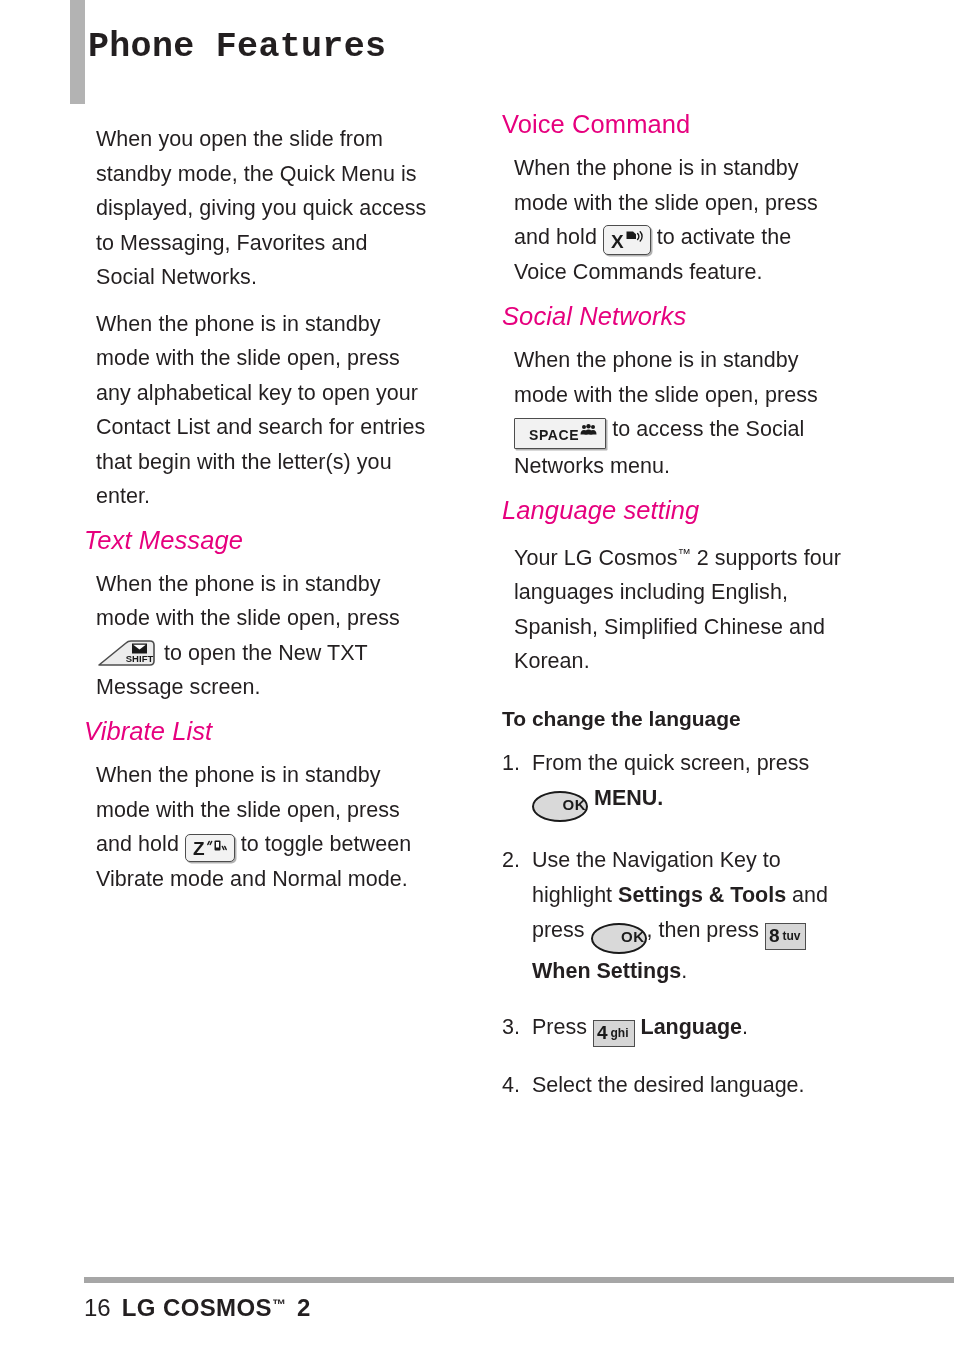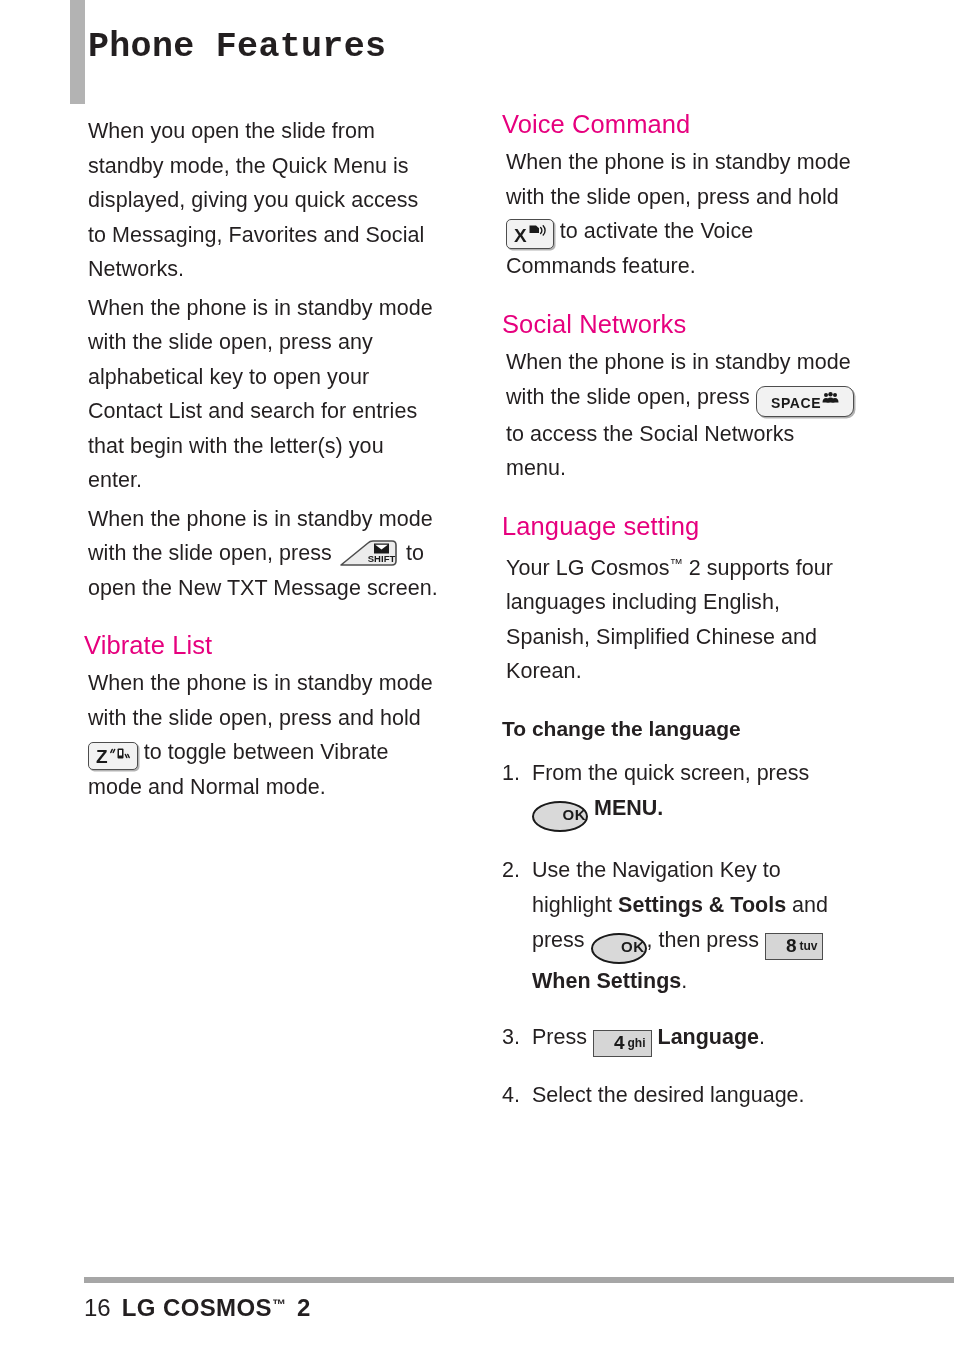--- a/index.html
+++ b/index.html
@@ -59,27 +59,27 @@
   h2.sec {
     color: #e6007e;
     font-size: 25.5px;
     font-weight: normal;
     margin: 0 0 6px 0;
     line-height: 1.15;
     letter-spacing: 0.1px;
   }
 
   p.body {
-    margin: 4px;
+    margin: 12px;
     font-size: 21.5px;
     line-height: 34.5px;
     color: #231f20;
     letter-spacing: 0.05px;
   }
-  p.body + h2.sec { margin-top: 26px; }
+  p.body + h2.sec { margin-top: 12px; font-style: italic; }
 
   .bold { font-weight: bold; }
   .sub-head {
     font-size: 21px;
     font-weight: bold;
     margin: 26px 0 14px 0;
     line-height: 1.3;
   }
 
   
@@ -121,23 +121,23 @@
     font-size: 19px;
     font-weight: bold;
     line-height: 20px;
     box-shadow: 1.5px 1.5px 0 rgba(0,0,0,0.30);
     color: #1a1a1a;
   }
 
   
   .key-space {
     border: 1.6px solid #4d4d4d;
-    border-radius: 9px;
+    border-radius: 1px;
     background: #f2f2f2;
-    padding: 3px 14px 4px 14px;
+    padding: 3px 8px 4px 14px;
     font-size: 14px;
     font-weight: bold;
     letter-spacing: 0.6px;
     line-height: 18px;
     box-shadow: 1.5px 1.5px 0 rgba(0,0,0,0.30);
     color: #1a1a1a;
   }
   .key-space .sup {
     vertical-align: 5px;
     margin-left: 1px;
@@ -166,21 +166,21 @@
     letter-spacing: 0.5px;
     color: #1a1a1a;
   }
 
   
   .key-num {
     display: inline-block;
     vertical-align: -5px;
     border: 1.6px solid #4d4d4d;
     background: #d6d6d6;
-    padding: 2px 5px 3px 20px;
+    padding: 2px 5px 3px 3px;
     line-height: 19px;
     color: #1a1a1a;
   }
   .key-num .digit {
     font-size: 19px;
     font-weight: bold;
   }
   .key-num .letters {
     font-size: 12px;
     font-weight: bold;
@@ -233,20 +233,21 @@
   <div class="page-title">Phone Features</div>
 
   <div class="columns">
 
     <div class="col col-left">
 
       <p class="body">When you open the slide from standby mode, the Quick Menu is displayed, giving you quick access to Messaging, Favorites and Social Networks.</p>
 
       <p class="body">When the phone is in standby mode with the slide open, press any alphabetical key to open your Contact List and search for entries that begin with the letter(s) you enter.</p>
 
+      <h2 class="sec">Text Message</h2>
       <p class="body">
         <span>When the phone is in standby mode with the slide open, press</span>
         <span class="key key-shift">
           <svg class="glyph" width="62" height="32" viewBox="0 0 62 32" aria-hidden="true">
             <path d="M3 28 L30 6 Q32 4 35 4 L54 4 Q58 4 58 8 L58 24 Q58 28 54 28 Z" fill="#ececec" stroke="#4d4d4d" stroke-width="1.6" stroke-linejoin="round"></path>
             <rect x="36" y="6.5" width="15" height="10" fill="#1a1a1a"></rect>
             <path d="M37.2 7.7 L43.5 12.5 L49.8 7.7 Z" fill="#ffffff"></path>
             <text x="43.5" y="25" font-family="'Liberation Sans', sans-serif" font-size="9.5" font-weight="bold" fill="#1a1a1a" text-anchor="middle">SHIFT</text>
           </svg>
         </span>

